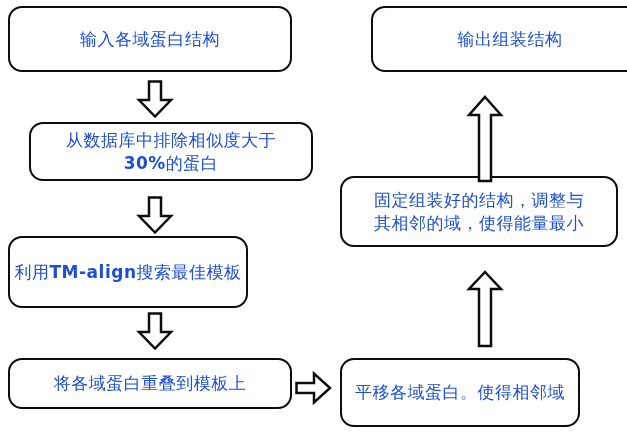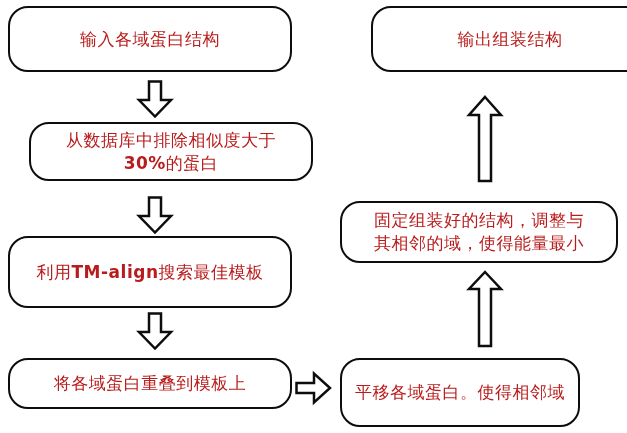--- a/index.html
+++ b/index.html
@@ -12,27 +12,27 @@
     width: 627px;
     height: 433px;
     background: #ffffff;
     overflow: hidden;
     font-family: "DejaVu Sans", "Liberation Sans", sans-serif;
   }
   .node {
     position: absolute;
     box-sizing: border-box;
     border: 2.5px solid #0d0d0d;
-    border-radius: 20px;
+    border-radius: 14px;
     background: #ffffff;
     display: flex;
     align-items: center;
     justify-content: center;
     text-align: center;
-    color: #b91c1c;
+    color: #1d4ed8;
     font-size: 17px;
     line-height: 1.35;
     letter-spacing: 0.5px;
     padding: 0 4px;
   }
   .node .txt {
     display: block;
     width: 100%;
   }
   .node .txt b {
@@ -74,21 +74,21 @@
       <b>30%</b><span>的蛋白</span>
     </span>
   </div>
 
   <div class="arrow" style="left:135px; top:196px; width:40px; height:38px;">
     <svg viewBox="0 0 80 76" width="40" height="38" preserveAspectRatio="none">
       <polygon points="28,3 52,3 52,40 72,40 40,73 8,40 28,40"></polygon>
     </svg>
   </div>
 
-  <div class="node" style="left:8px; top:236px; width:284px; height:72px;">
+  <div class="node" style="left:8px; top:236px; width:240px; height:72px;">
     <span class="txt"><span>利用</span><b>TM-align</b><span>搜索最佳模板</span></span>
   </div>
 
   <div class="arrow" style="left:135px; top:312px; width:40px; height:38px;">
     <svg viewBox="0 0 80 76" width="40" height="38" preserveAspectRatio="none">
       <polygon points="28,3 52,3 52,40 72,40 40,73 8,40 28,40"></polygon>
     </svg>
   </div>
 
   <div class="node" style="left:8px; top:358px; width:284px; height:51px;">
@@ -106,21 +106,21 @@
       <span>平移各域蛋白。使得相邻域</span><br>
     </span>
   </div>
 
   <div class="arrow" style="left:467px; top:270px; width:36px; height:78px;">
     <svg viewBox="0 0 72 156" width="36" height="78" preserveAspectRatio="none">
       <polygon points="36,4 68,38 48,38 48,152 24,152 24,38 4,38"></polygon>
     </svg>
   </div>
 
-  <div class="node" style="left:340px; top:201px; width:278px; height:62px;">
+  <div class="node" style="left:340px; top:176px; width:278px; height:71px;">
     <span class="txt">
       <span>固定组装好的结构，调整与</span><br>
       <span>其相邻的域，使得能量最小</span>
     </span>
   </div>
 
   <div class="arrow" style="left:467px; top:95px; width:36px; height:88px;">
     <svg viewBox="0 0 72 176" width="36" height="88" preserveAspectRatio="none">
       <polygon points="36,4 68,40 48,40 48,172 24,172 24,40 4,40"></polygon>
     </svg>

